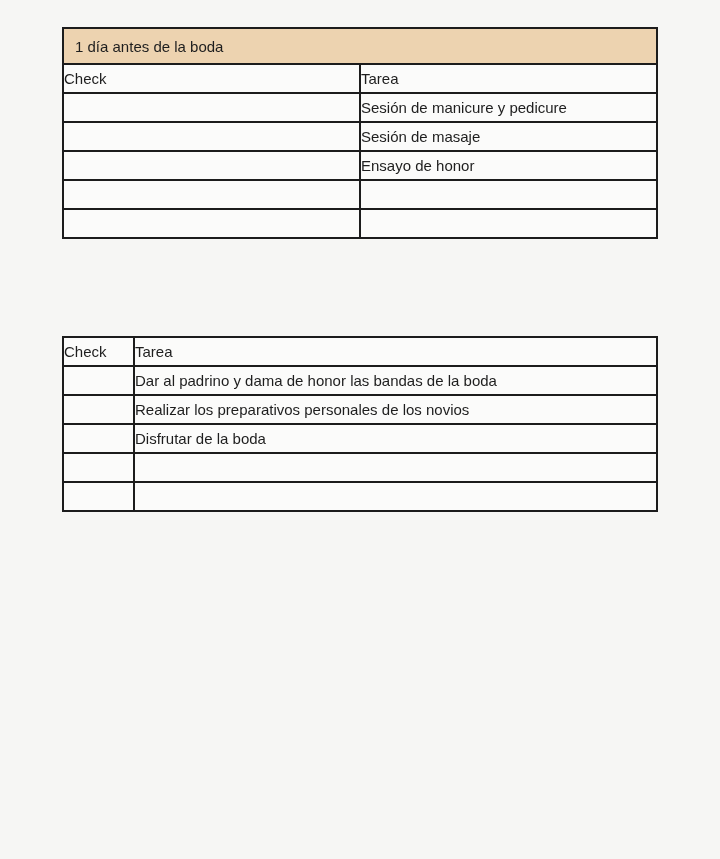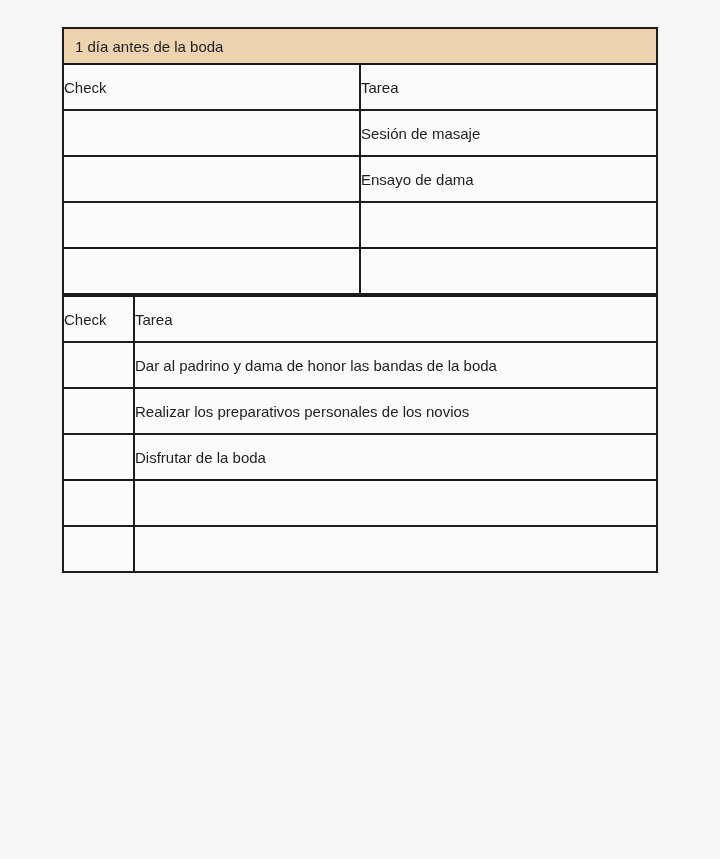--- a/index.html
+++ b/index.html
@@ -26,37 +26,38 @@
     padding: 27px 62px 0 62px;
   }
   table.checklist {
     border-collapse: collapse;
     width: 596px;
     table-layout: fixed;
     font-size: 15px;
     background: var(--cell-bg);
   }
   table.checklist.first {
+    margin-bottom: 97px;
   }
   table.checklist td {
     border: 2px solid var(--border);
     background: var(--cell-bg);
     padding: 0;
     vertical-align: middle;
     overflow: hidden;
     white-space: nowrap;
   }
   tr.title-row td {
     background: var(--title-bg);
     height: 36px;
     padding-left: 11px;
   }
   tr.head-row td,
   tr.task-row td {
-    height: 46px;
+    height: 29px;
   }
   td.col-check {
     width: 71px;
     padding-left: 8px;
   }
   td.col-task {
     padding-left: 12px;
   }
 </style>
 </head>
@@ -68,25 +69,29 @@
     <tbody>
         <tr class="title-row">
       <td colspan="2">1 día antes de la boda</td>
     </tr>
     <tr class="head-row">
       <td class="col-check">Check</td>
       <td class="col-task">Tarea</td>
     </tr>
     <tr class="task-row">
       <td class="col-check"></td>
+      <td class="col-task">Sesión de manicure y pedicure</td>
+    </tr>
+    <tr class="task-row">
+      <td class="col-check"></td>
       <td class="col-task">Sesión de masaje</td>
     </tr>
     <tr class="task-row">
       <td class="col-check"></td>
-      <td class="col-task">Ensayo de dama</td>
+      <td class="col-task">Ensayo de honor</td>
     </tr>
     <tr class="task-row">
       <td class="col-check"></td>
       <td class="col-task"></td>
     </tr>
     <tr class="task-row">
       <td class="col-check"></td>
       <td class="col-task"></td>
     </tr>
   </tbody>

